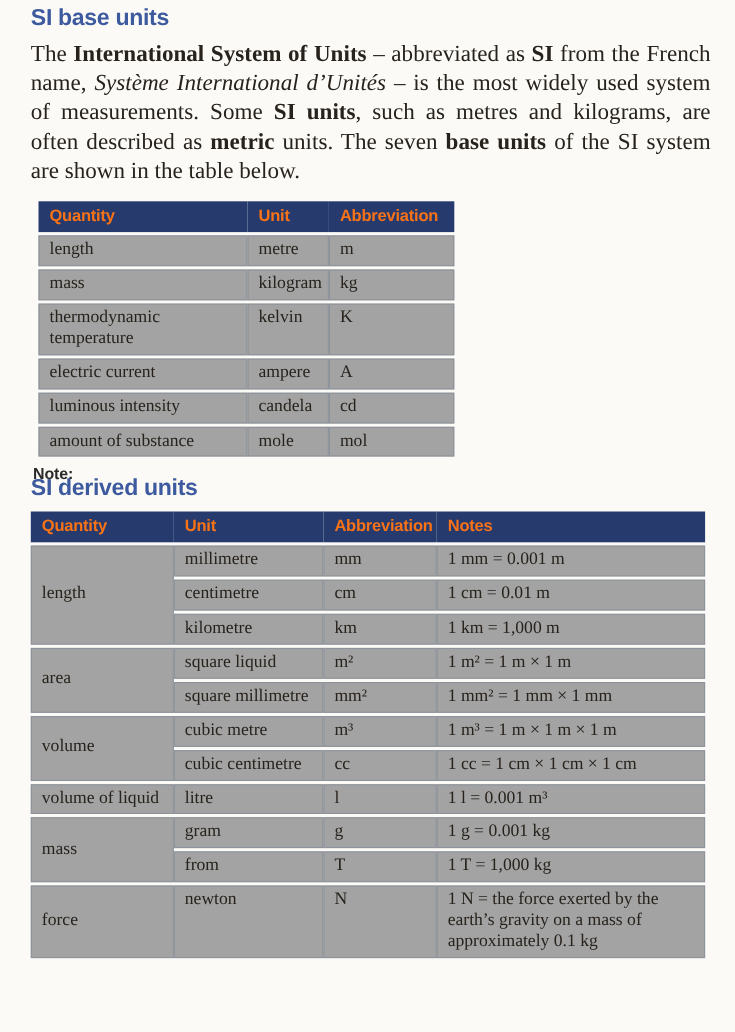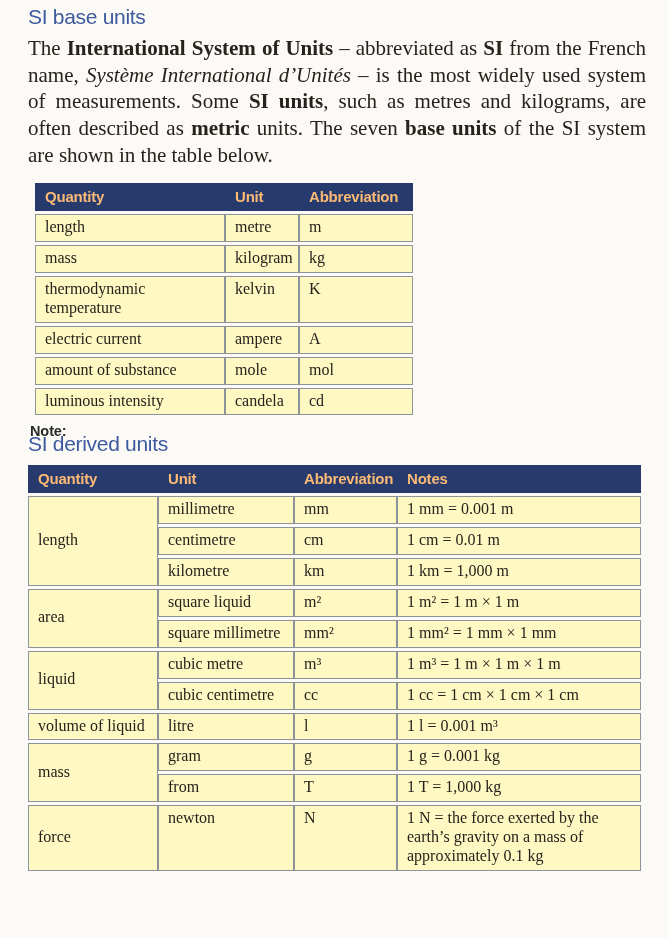--- a/index.html
+++ b/index.html
@@ -7,47 +7,47 @@
   body {
     width: 668px; min-height: 938px;
     background: #fbfaf6;
     font-family: "Liberation Serif", serif;
     color: #27221c;
   }
   .page { width: 668px; min-height: 938px; padding: 5px 22px 10px 28px; }
 
   .section-heading {
     font-family: "Liberation Sans", sans-serif;
-    font-weight: normal;
+    font-weight: bold;
     font-size: 21px;
     letter-spacing: -0.3px;
     color: #3d5a9e;
     margin: 0 0 6px 0;
   }
   .intro {
     font-size: 21px;
     line-height: 1.27;
     margin: 0 0 12px 0;
     text-align: justify;
   }
 
   table { border-collapse: separate; border-spacing: 0 3px; table-layout: fixed; }
   th {
     background: #263a6e;
-    color: #fdba74;
+    color: #f97316;
     font-family: "Liberation Sans", sans-serif;
     font-size: 15px;
     font-weight: bold;
     text-align: left;
     padding: 5px 10px 6px 10px;
     letter-spacing: -0.2px;
   }
   td {
     border: 1px solid #8d939b;
-    background: #fef9c3;
+    background: #a3a3a3;
     font-size: 16px;
     line-height: 1.18;
     padding: 3px 9px 4px 9px;
     vertical-align: top;
   }
   td.qcell { vertical-align: middle; }
 
   .t1 { width: 378px; margin: 0 0 4px 7px; }
   .t1 col.c-quantity { width: 190px; }
   .t1 col.c-unit { width: 74px; }
@@ -110,28 +110,28 @@
             <td>thermodynamic temperature</td>
             <td>kelvin</td>
             <td>K</td>
           </tr>
           <tr>
             <td>electric current</td>
             <td>ampere</td>
             <td>A</td>
           </tr>
           <tr>
+            <td>luminous intensity</td>
+            <td>candela</td>
+            <td>cd</td>
+          </tr>
+          <tr>
             <td>amount of substance</td>
             <td>mole</td>
             <td>mol</td>
-          </tr>
-          <tr>
-            <td>luminous intensity</td>
-            <td>candela</td>
-            <td>cd</td>
           </tr>
         </tbody>
     </table>
 
     <p class="note">
       <span class="note-label">Note:</span>
     </p>
   </section>
 
   <section class="sect2">
@@ -174,21 +174,21 @@
             <td>square liquid</td>
             <td>m²</td>
             <td>1 m² = 1 m × 1 m</td>
           </tr>
           <tr>
             <td>square millimetre</td>
             <td>mm²</td>
             <td>1 mm² = 1 mm × 1 mm</td>
           </tr>
           <tr>
-            <td rowspan="2" class="qcell">liquid</td>
+            <td rowspan="2" class="qcell">volume</td>
             <td>cubic metre</td>
             <td>m³</td>
             <td>1 m³ = 1 m × 1 m × 1 m</td>
           </tr>
           <tr>
             <td>cubic centimetre</td>
             <td>cc</td>
             <td>1 cc = 1 cm × 1 cm × 1 cm</td>
           </tr>
           <tr>

